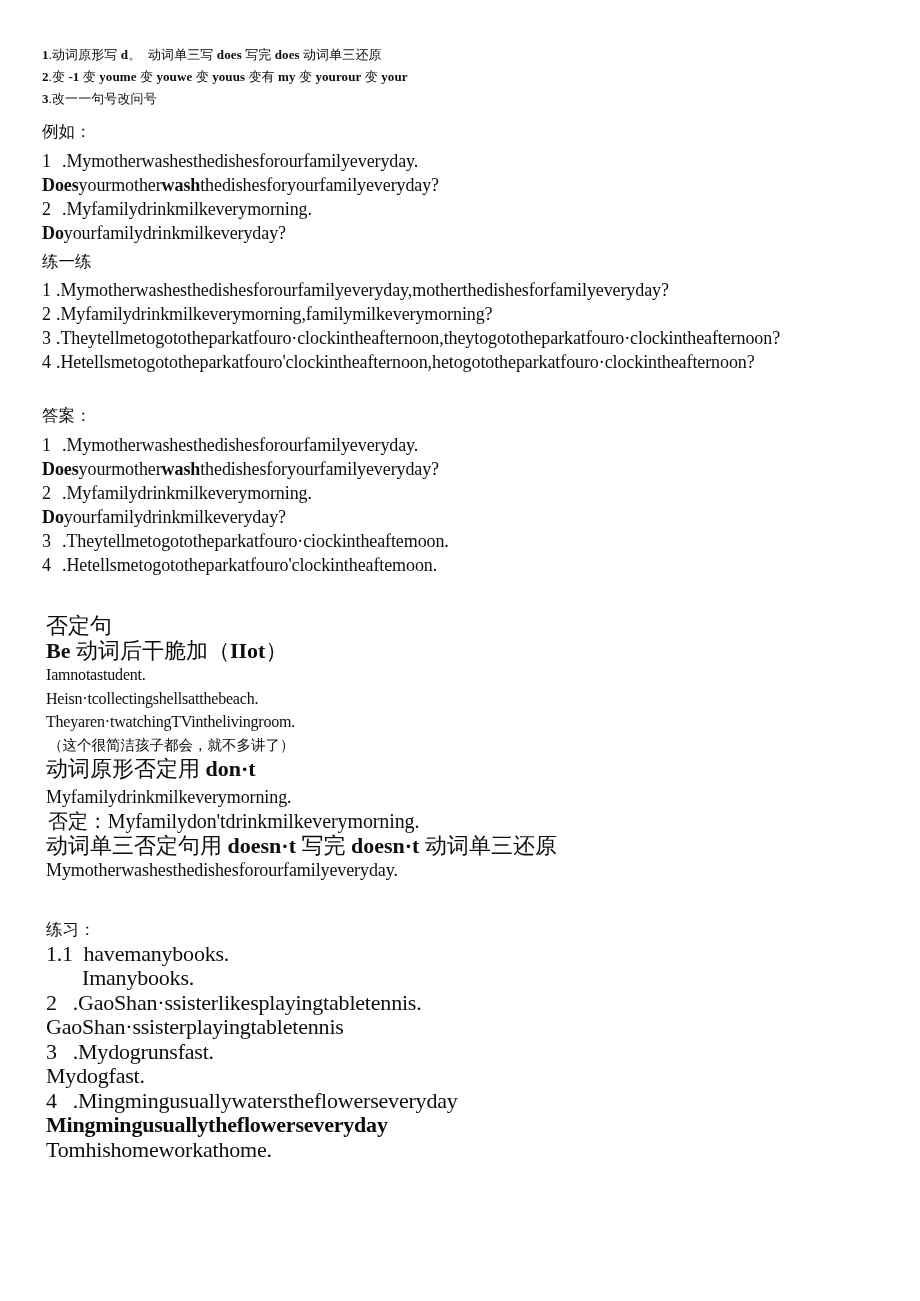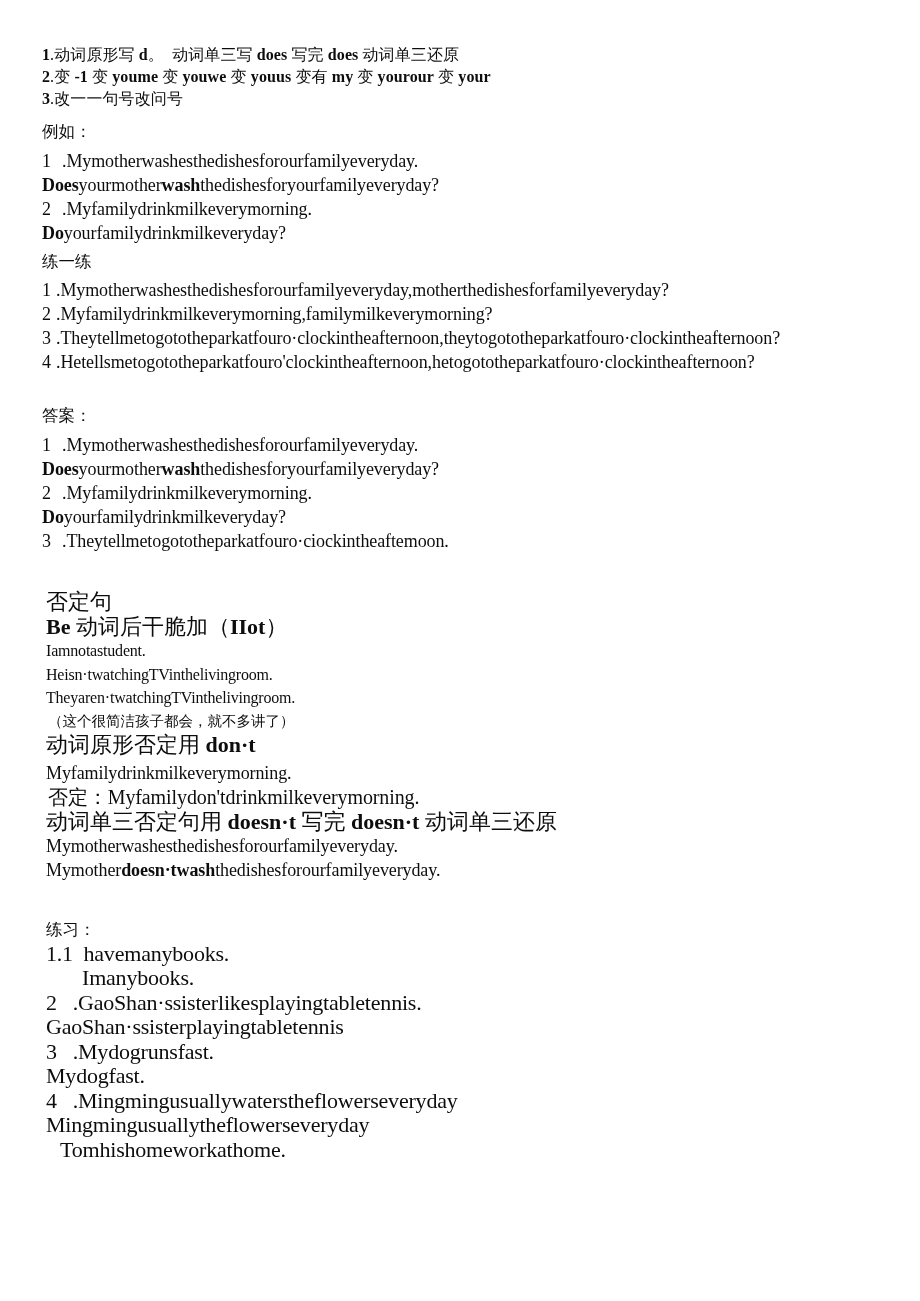--- a/index.html
+++ b/index.html
@@ -28,21 +28,21 @@
     left: 42px;
     top: 44px;
     width: 850px;
   }
 
   
   .ln { display: block; white-space: pre; }
 
   
   .rule {
-    font-size: 16px;
+    font-size: 13px;
     line-height: 22px;
     letter-spacing: 0.1px;
   }
   .rule .num { font-weight: bold; }
   .rule b { font-weight: bold; }
   .rule-indent { padding-left: 62px; font-weight: bold; }
 
   
   .sec-cjk {
     font-size: 16.5px;
@@ -115,55 +115,55 @@
 
     <div class="gap-lg"></div>
 
     <div class="sec-cjk ln">答案：</div>
 
     <div class="ex ln" style="margin-top:5px;"><span class="idx" style="width:20px;">1</span><span>.Mymotherwashesthedishesforourfamilyeveryday.</span></div>
     <div class="ex ln"><b>Does</b><span>yourmother</span><b>wash</b><span>thedishesforyourfamilyeveryday?</span></div>
     <div class="ex ln"><span class="idx" style="width:20px;">2</span><span>.Myfamilydrinkmilkeverymorning.</span></div>
     <div class="ex ln"><b>Do</b><span>yourfamilydrinkmilkeveryday?</span></div>
     <div class="ex ln"><span class="idx" style="width:20px;">3</span><span>.Theytellmetogototheparkatfouro·ciockintheaftemoon.</span></div>
+    <div class="ex ln"><span class="idx" style="width:20px;">4</span><span>.Hetellsmetogototheparkatfouro'clockintheaftemoon.</span></div>
 
     <div class="gap-xl"></div>
 
     <div class="sec-cjk-lg ln" style="padding-left:4px;">否定句</div>
 
     <div class="sec-cjk-lg ln" style="padding-left:4px;"><b>Be</b><span> 动词后干脆加（</span><b>IIot</b><span>）</span></div>
 
     <div class="stmt ln" style="padding-left:4px;">Iamnotastudent.</div>
-    <div class="stmt ln" style="padding-left:4px;">Heisn·twatchingTVinthelivingroom.</div>
+    <div class="stmt ln" style="padding-left:4px;">Heisn·tcollectingshellsatthebeach.</div>
     <div class="stmt ln" style="padding-left:4px;">Theyaren·twatchingTVinthelivingroom.</div>
 
     <div class="note ln">（这个很简洁孩子都会，就不多讲了）</div>
 
     <div class="sec-cjk-lg ln" style="padding-left:4px;"><span>动词原形否定用 </span><b>don·t</b></div>
 
     <div class="ex ln" style="padding-left:4px; margin-top:4px;">Myfamilydrinkmilkeverymorning.</div>
     <div class="ex ln" style="padding-left:6px; font-size:20px;">否定：Myfamilydon'tdrinkmilkeverymorning.</div>
 
     <div class="sec-cjk-lg ln" style="padding-left:4px;"><span>动词单三否定句用 </span><b>doesn·t</b><span> 写完 </span><b>doesn·t</b><span> 动词单三还原</span></div>
 
     <div class="ex ln" style="padding-left:4px;">Mymotherwashesthedishesforourfamilyeveryday.</div>
-    <div class="ex ln" style="padding-left:4px;"><span>Mymother</span><b>doesn·twash</b><span>thedishesforourfamilyeveryday.</span></div>
 
     <div class="gap-xl"></div>
 
     <div class="sec-cjk ln" style="padding-left:4px;">练习：</div>
 
     <div class="final ln" style="padding-left:4px;">1.1  havemanybooks.</div>
     <div class="final ln final-indent">Imanybooks.</div>
 
     <div class="final ln" style="padding-left:4px;">2   .GaoShan·ssisterlikesplayingtabletennis.</div>
     <div class="final ln" style="padding-left:4px;">GaoShan·ssisterplayingtabletennis</div>
 
     <div class="final ln" style="padding-left:4px;">3   .Mydogrunsfast.</div>
     <div class="final ln" style="padding-left:4px;">Mydogfast.</div>
 
     <div class="final ln" style="padding-left:4px;">4   .Mingmingusuallywaterstheflowerseveryday</div>
-    <div class="final ln" style="padding-left:4px;">Mingmingusuallytheflowerseveryday</div>
+    <div class="final ln" style="padding-left:4px;font-weight:bold;">Mingmingusuallytheflowerseveryday</div>
 
-    <div class="final ln" style="padding-left:4px;margin-left:14px;">Tomhishomeworkathome.</div>
+    <div class="final ln" style="padding-left:4px;">Tomhishomeworkathome.</div>
 
   </div>
 </div>
 
 </body></html>

